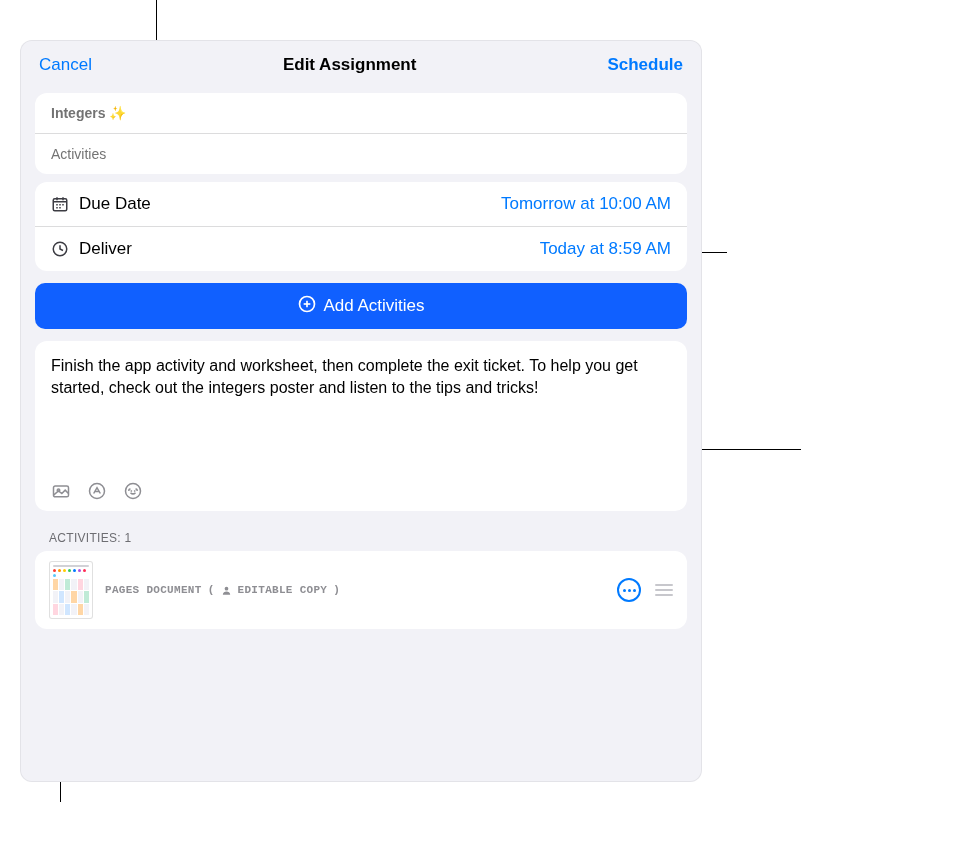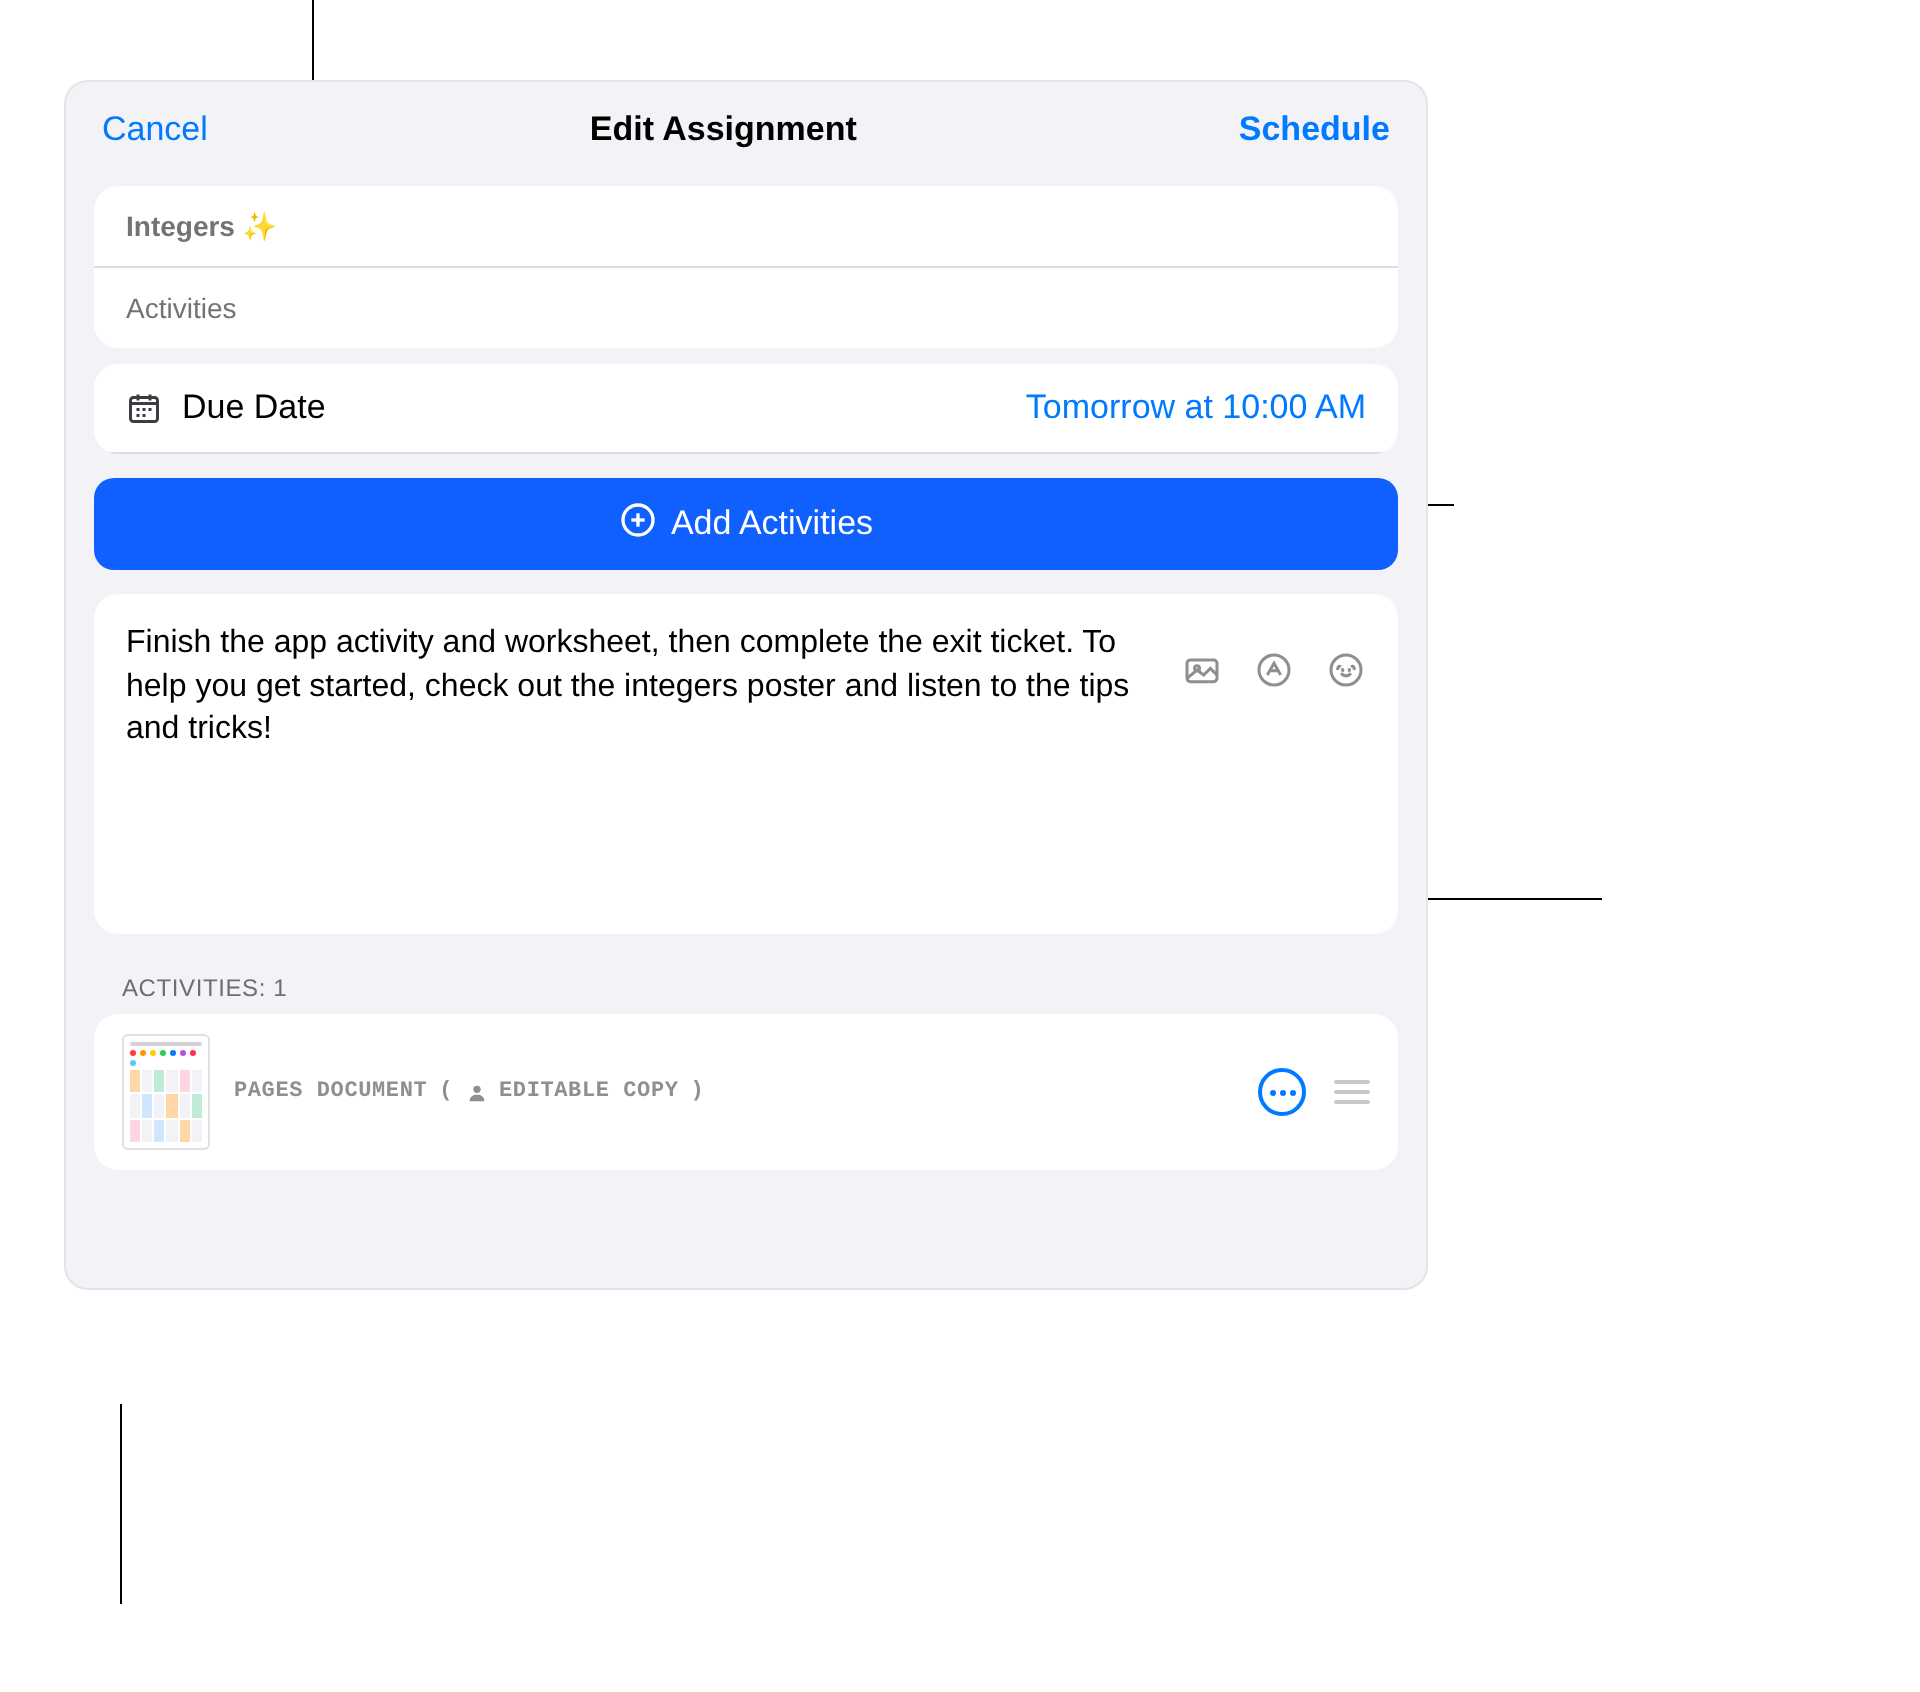--- a/index.html
+++ b/index.html
@@ -9,24 +9,24 @@
     }
     body {
       font-family: -apple-system, BlinkMacSystemFont, "Segoe UI", Helvetica, Arial, sans-serif;
       background: #ffffff;
       width: 960px;
       height: 846px;
       position: relative;
     }
     .app-panel {
       position: absolute;
-      left: 32px;
+      left: 20px;
       top: 40px;
       width: 682px;
-      height: 605px;
+      height: 742px;
       background: #f2f2f7;
       border-radius: 12px;
       overflow: hidden;
       border: 1px solid rgba(0,0,0,0.06);
     }
     .header-bar {
       display: flex;
       align-items: center;
       justify-content: space-between;
       padding: 14px 18px 10px 18px;
@@ -99,20 +99,21 @@
       gap: 6px;
       cursor: pointer;
     }
     .instructions-card {
       background: #fff;
       border-radius: 12px;
       margin: 8px 14px;
       padding: 14px 16px 10px 16px;
       min-height: 170px;
       display: flex;
+      flex-direction: column;
       justify-content: space-between;
     }
     .instructions-text {
       font-size: 16px;
       color: #000;
       line-height: 1.35;
     }
     .attach-row {
       display: flex;
       gap: 16px;
@@ -266,20 +267,32 @@
             <line x1="15" y1="13" x2="17" y2="13"></line>
             <line x1="7" y1="17" x2="9" y2="17"></line>
             <line x1="11" y1="17" x2="13" y2="17"></line>
           </svg>
         </span>
         <span>Due Date</span>
       </div>
       <span class="row-value-link">Tomorrow at 10:00 AM</span>
     </div>
     <div class="divider"></div>
+    <div class="row">
+      <div class="row-left">
+        <span class="icon">
+          <svg viewBox="0 0 24 24" width="18" height="18" fill="none" stroke="#3c3c43" stroke-width="2">
+            <circle cx="12" cy="12" r="9"></circle>
+            <polyline points="12 7 12 12 16 14"></polyline>
+          </svg>
+        </span>
+        <span>Deliver</span>
+      </div>
+      <span class="row-value-link">Today at 8:59 AM</span>
+    </div>
   </div>
 
   <button class="add-activities-btn">
     <span>
       <svg viewBox="0 0 24 24" width="20" height="20" fill="none" stroke="#ffffff" stroke-width="2">
         <circle cx="12" cy="12" r="9"></circle>
         <line x1="12" y1="8" x2="12" y2="16"></line>
         <line x1="8" y1="12" x2="16" y2="12"></line>
       </svg>
     </span>

